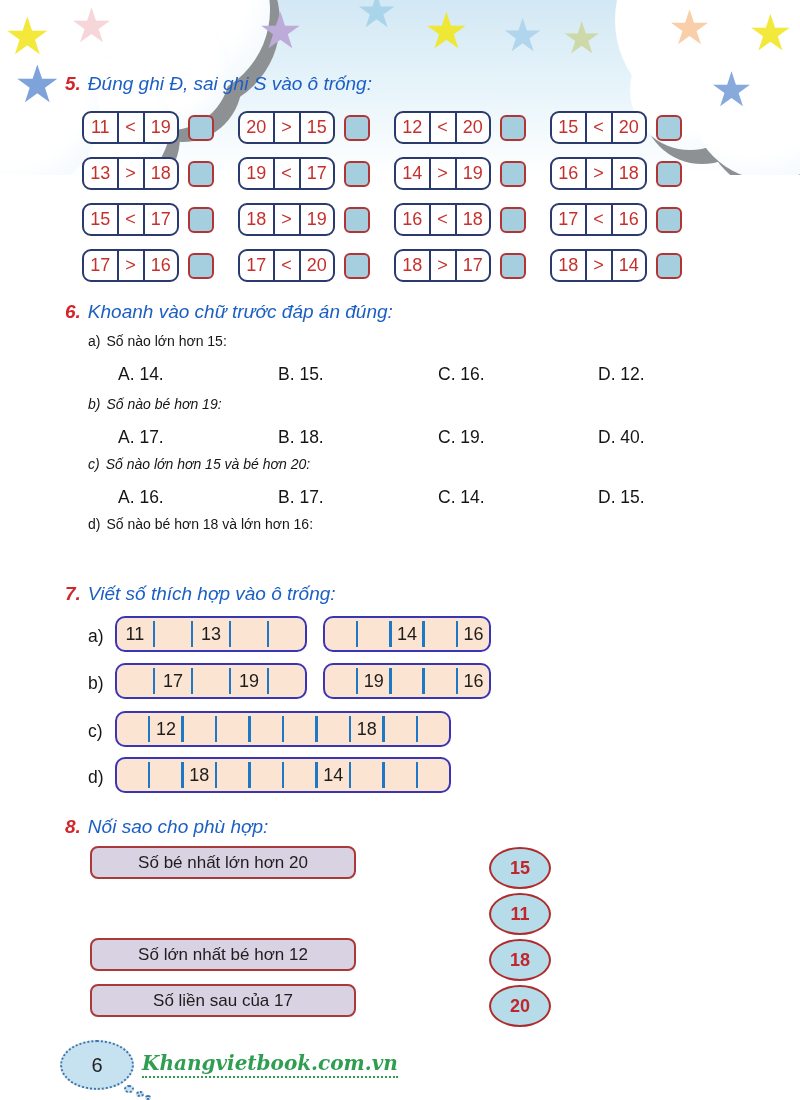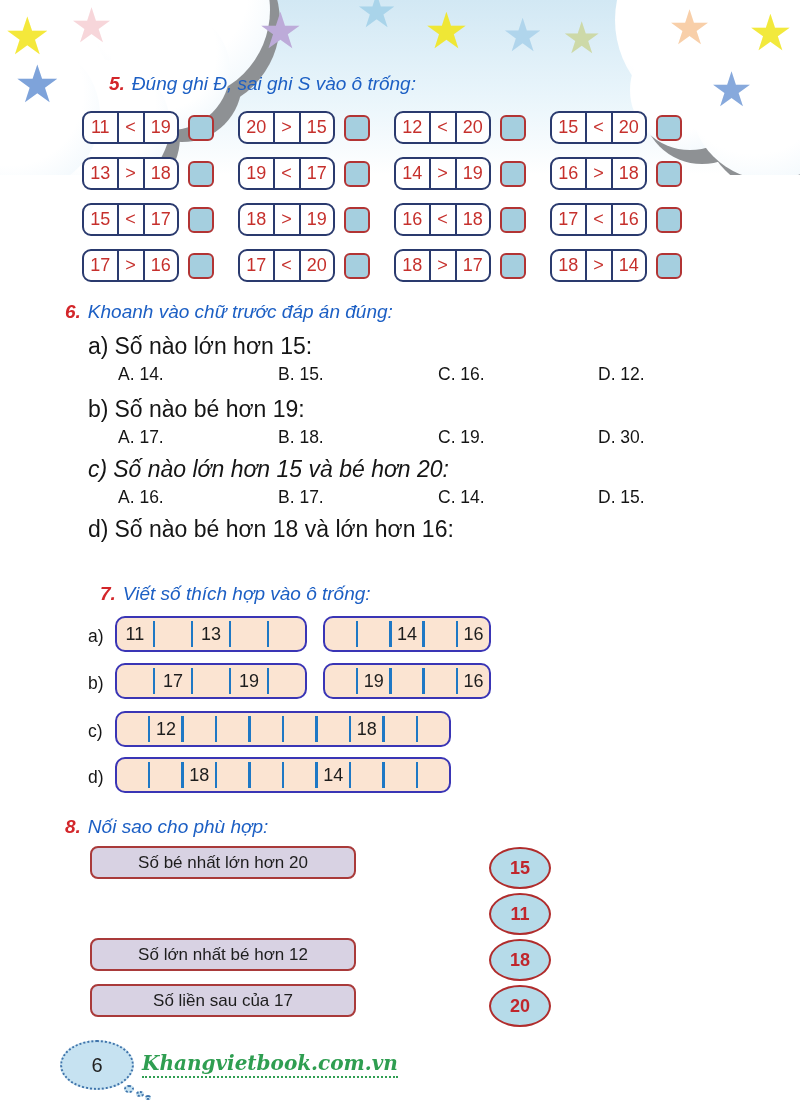--- a/index.html
+++ b/index.html
@@ -23,21 +23,21 @@
   .cmp-grid { position:absolute; left:82px; top:111px; display:grid;
               grid-template-columns:repeat(4,133px); column-gap:23px; row-gap:13px; z-index:2; }
   .cmp { display:flex; align-items:center; }
   .cmp-box { width:97px; height:33px; background:#fff; border:2px solid #2a3a6e; border-radius:9px;
              display:flex; align-items:stretch; color:#c6302c; font-size:18px; }
   .cmp-box .c { flex:1; text-align:center; line-height:29px; }
   .cmp-box .op { flex:0 0 28px; border-left:2px solid #2a3a6e; border-right:2px solid #2a3a6e; }
   .sq { width:26px; height:26px; margin-left:9px; background:#a5cfdf; border:2px solid #b23434; border-radius:6px; }
 
   
-  .q-row { position:absolute; left:88px; font-size:23px; color:#151515; white-space:nowrap; }
+  .q-row { position:absolute; left:88px; font-size:14px; color:#151515; white-space:nowrap; }
   .q-label { margin-right:6px; }
   .opt-row { position:absolute; left:0; width:800px; height:22px; font-size:17.5px; color:#151515; }
   .opt { position:absolute; white-space:nowrap; }
   .opt.o1{left:118px;} .opt.o2{left:278px;} .opt.o3{left:438px;} .opt.o4{left:598px;}
 
   
   .seq-label { position:absolute; font-size:17.5px; color:#151515; }
   .strip { position:absolute; height:36px; background:#fbe4d2; border:2px solid #3a35b5; border-radius:10px;
            display:flex; align-items:center; z-index:2; }
   .strip .cell { flex:1; text-align:center; font-size:18px; color:#1d1d1d; }
@@ -94,21 +94,21 @@
     <span class="star" style="left: 258px; top: 6px; font-size: 50px; color: rgb(189, 171, 217);">★</span>
     <span class="star" style="left: 356px; top: -12px; font-size: 46px; color: rgb(169, 212, 234);">★</span>
     <span class="star" style="left: 424px; top: 6px; font-size: 50px; color: rgb(239, 231, 53);">★</span>
     <span class="star" style="left: 502px; top: 12px; font-size: 46px; color: rgb(176, 213, 236);">★</span>
     <span class="star" style="left: 562px; top: 16px; font-size: 44px; color: rgb(205, 217, 168);">★</span>
     <span class="star" style="left: 668px; top: 4px; font-size: 48px; color: rgb(248, 207, 169);">★</span>
     <span class="star" style="left: 748px; top: 8px; font-size: 50px; color: rgb(242, 233, 60);">★</span>
     <span class="star" style="left: 710px; top: 66px; font-size: 48px; color: rgb(135, 169, 220);">★</span>
   </div>
 
-  <div class="ex-head" style="left:65px; top:73px;margin-left:44px;">
+  <div class="ex-head" style="left:65px; top:73px;">
     <span class="ex-num">5.</span><span class="ex-title">Đúng ghi Đ, sai ghi S vào ô trống:</span>
   </div>
 
   <div class="cmp-grid">
     <div class="cmp">
         <div class="cmp-box">
           <span class="c">11</span>
           <span class="c op">&lt;</span>
           <span class="c">19</span>
         </div>
@@ -241,39 +241,39 @@
   </div>
 
   <div class="q-row" style="top:333px;"><span class="q-label">a)</span><span>Số nào lớn hơn 15:</span></div>
   <div class="opt-row" style="top:364px;">
     <span class="opt o1">A. 14.</span>
     <span class="opt o2">B. 15.</span>
     <span class="opt o3">C. 16.</span>
     <span class="opt o4">D. 12.</span>
   </div>
 
-  <div class="q-row" style="top:396px;"><span class="q-label">b)</span><span>Số nào bé hơn 19:</span></div>
+  <div class="q-row" style="top:396px;font-style:italic;"><span class="q-label">b)</span><span>Số nào bé hơn 19:</span></div>
   <div class="opt-row" style="top:427px;">
     <span class="opt o1">A. 17.</span>
     <span class="opt o2">B. 18.</span>
     <span class="opt o3">C. 19.</span>
-    <span class="opt o4">D. 30.</span>
+    <span class="opt o4">D. 40.</span>
   </div>
 
   <div class="q-row" style="top:456px;font-style:italic;"><span class="q-label">c)</span><span>Số nào lớn hơn 15 và bé hơn 20:</span></div>
   <div class="opt-row" style="top:487px;">
     <span class="opt o1">A. 16.</span>
     <span class="opt o2">B. 17.</span>
     <span class="opt o3">C. 14.</span>
     <span class="opt o4">D. 15.</span>
   </div>
 
   <div class="q-row" style="top:516px;"><span class="q-label">d)</span><span>Số nào bé hơn 18 và lớn hơn 16:</span></div>
 
-  <div class="ex-head" style="left:65px; top:583px;margin-left:35px;">
+  <div class="ex-head" style="left:65px; top:583px;">
     <span class="ex-num">7.</span><span class="ex-title">Viết số thích hợp vào ô trống:</span>
   </div>
 
   <span class="seq-label" style="left:88px; top:626px;">a)</span>
   <div class="strip" style="left:115px; top:616px; width:192px;">
     <span class="cell">11</span>
       <span class="vdiv"></span>
       <span class="cell"></span>
       <span class="vdiv"></span>
       <span class="cell">13</span>

